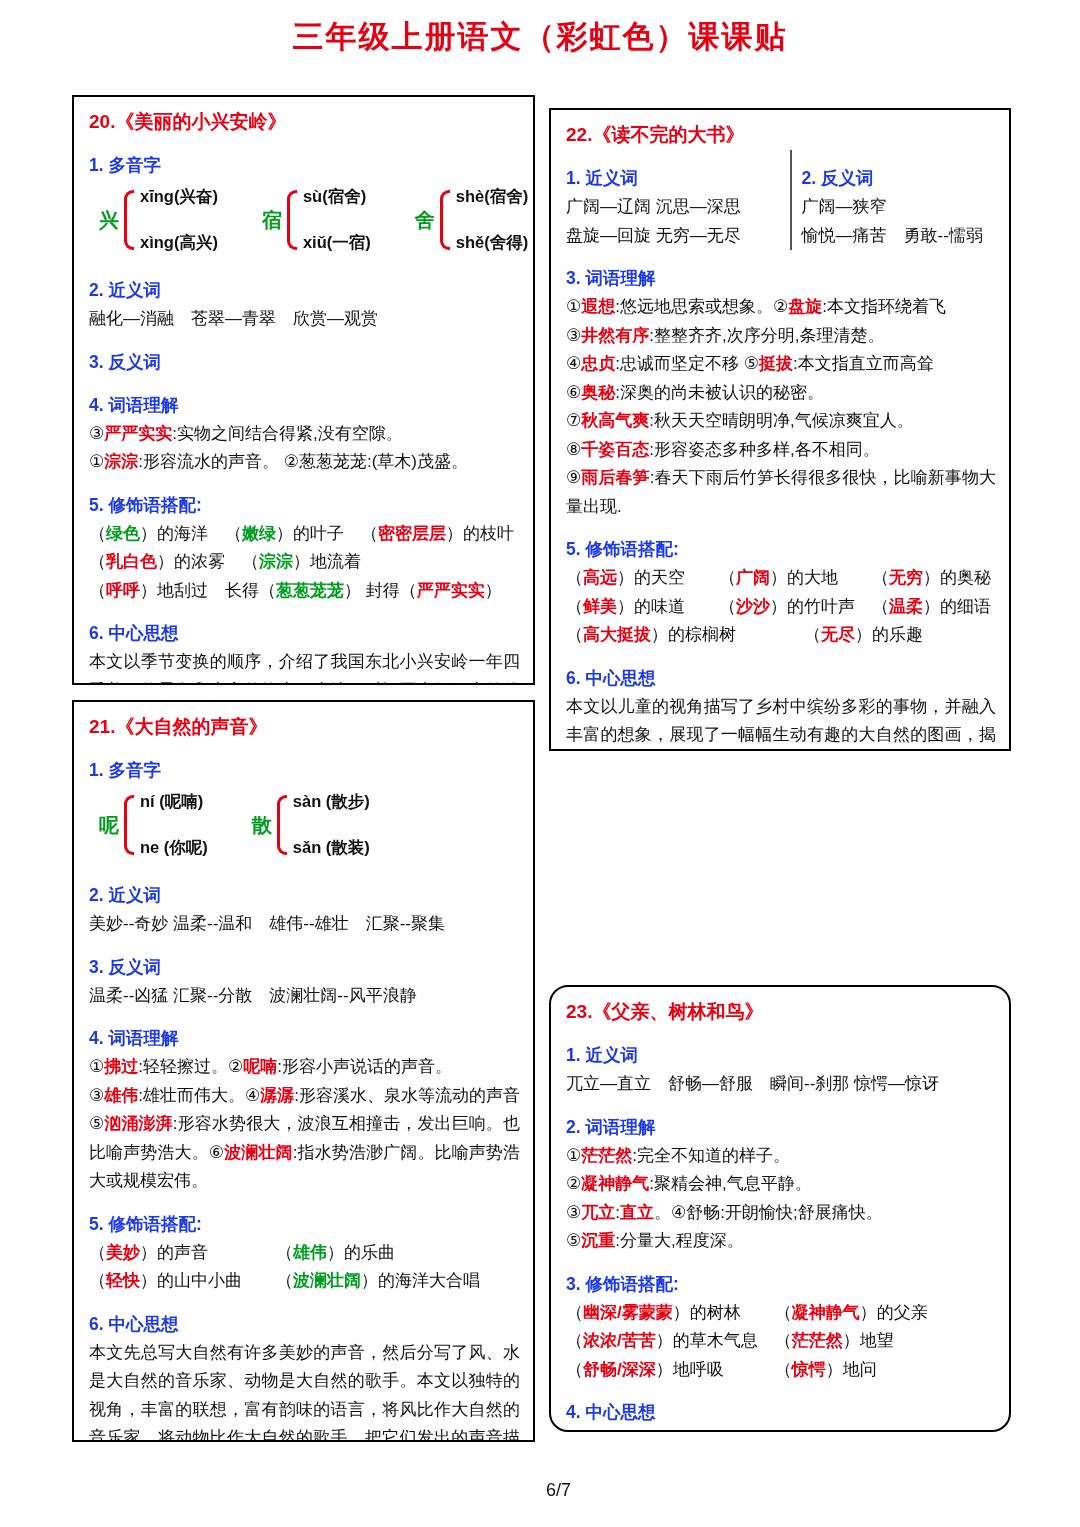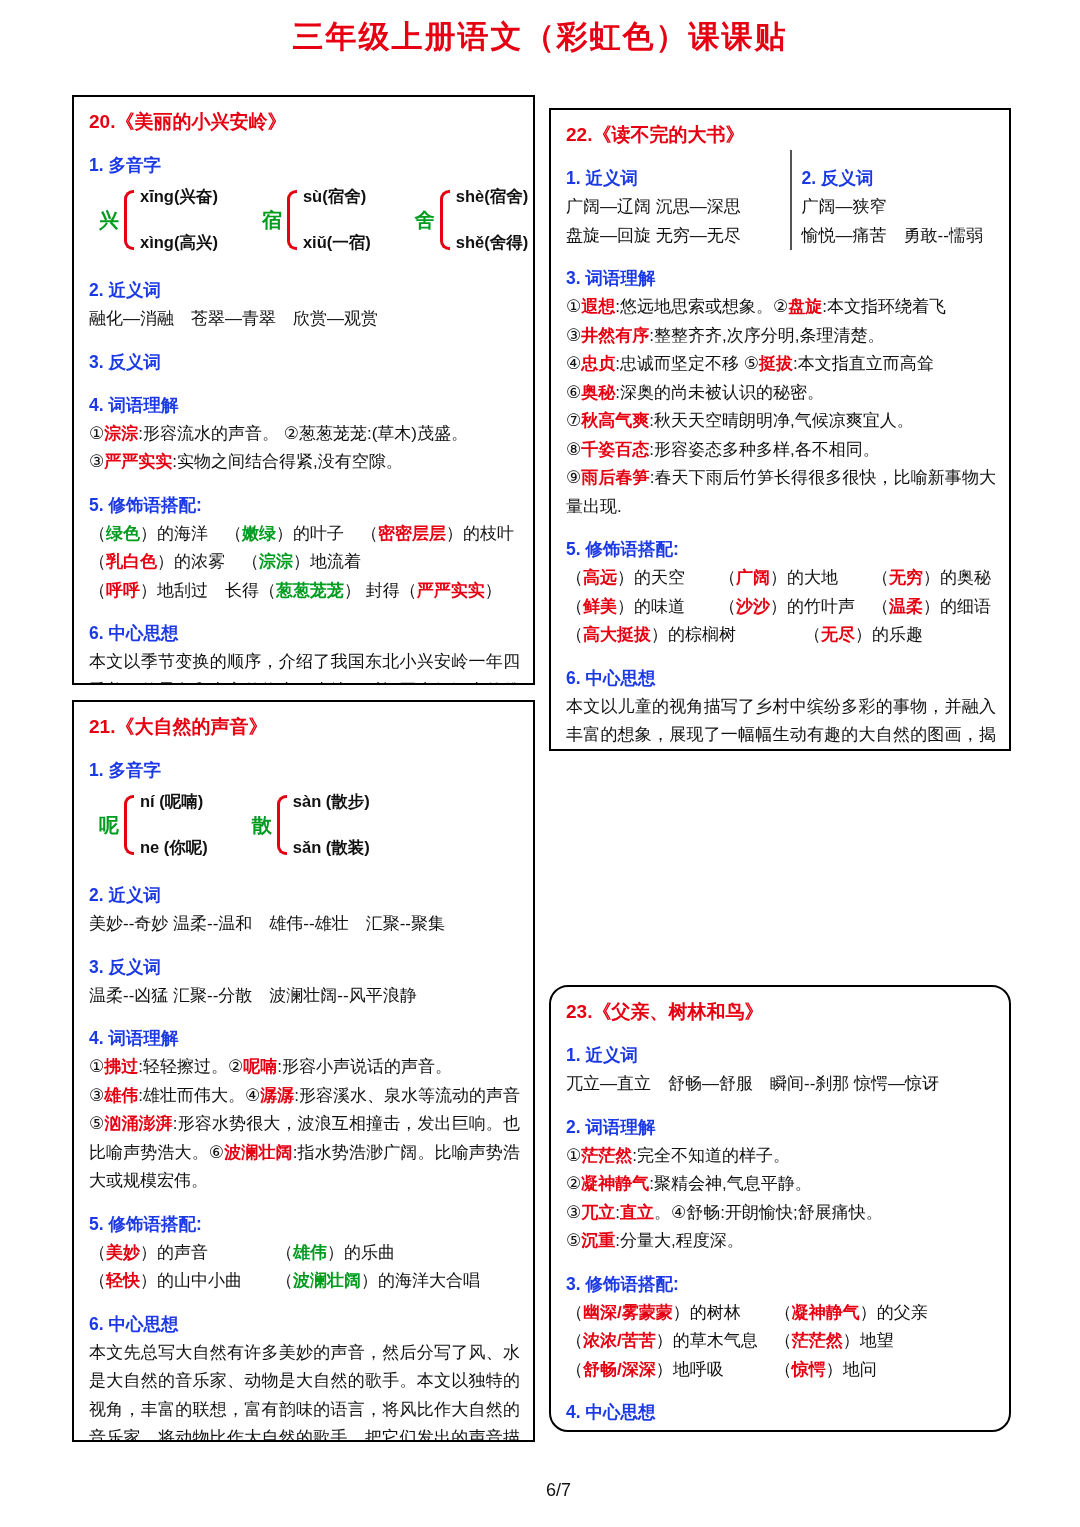--- a/index.html
+++ b/index.html
@@ -88,22 +88,22 @@
           <span class="py-col">
             <span class="py-entry">shè(宿舍)</span>
             <span class="py-entry">shě(舍得)</span>
           </span>
         </span>
       </div>
       <div class="heading">2. 近义词</div>
       <div class="line">融化—消融　苍翠—青翠　欣赏—观赏</div>
       <div class="heading">3. 反义词</div>
       <div class="heading">4. 词语理解</div>
+      <div class="line"><span class="sk">③</span><span class="sr">严严实实</span><span class="sk">:实物之间结合得紧,没有空隙。</span></div>
       <div class="line"><span class="sk">①</span><span class="sr">淙淙</span><span class="sk">:形容流水的声音。 ②葱葱茏茏:(草木)茂盛。</span></div>
-      <div class="line"><span class="sk">③</span><span class="sr">严严实实</span><span class="sk">:实物之间结合得紧,没有空隙。</span></div>
       <div class="heading">5. 修饰语搭配:</div>
       <div class="line"><span class="sk">（</span><span class="sg">绿色</span><span class="sk">）的海洋　（</span><span class="sg">嫩绿</span><span class="sk">）的叶子　（</span><span class="sr">密密层层</span><span class="sk">）的枝叶</span></div>
       <div class="line"><span class="sk">（</span><span class="sr">乳白色</span><span class="sk">）的浓雾　（</span><span class="sg">淙淙</span><span class="sk">）地流着</span></div>
       <div class="line"><span class="sk">（</span><span class="sr">呼呼</span><span class="sk">）地刮过　长得（</span><span class="sg">葱葱茏茏</span><span class="sk">） 封得（</span><span class="sr">严严实实</span><span class="sk">）</span></div>
       <div class="heading">6. 中心思想</div>
       <div class="line">本文以季节变换的顺序，介绍了我国东北小兴安岭一年四季美丽的景色和丰富的物产，表达了对祖国大好河山的赞美和热爱之情。</div>
     </section>
   <section class="box box21">
       <div class="box-title">21.《大自然的声音》</div>
       <div class="heading">1. 多音字</div>

